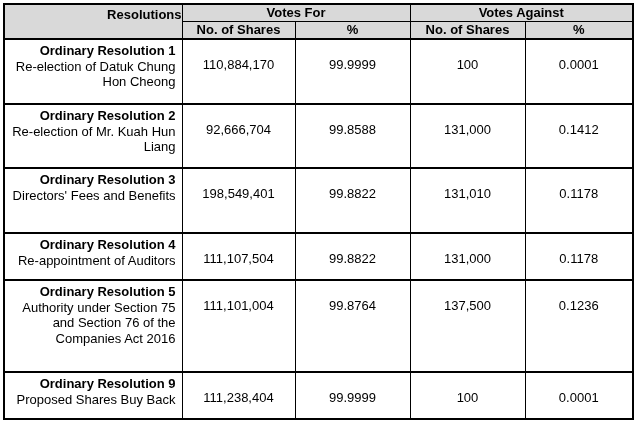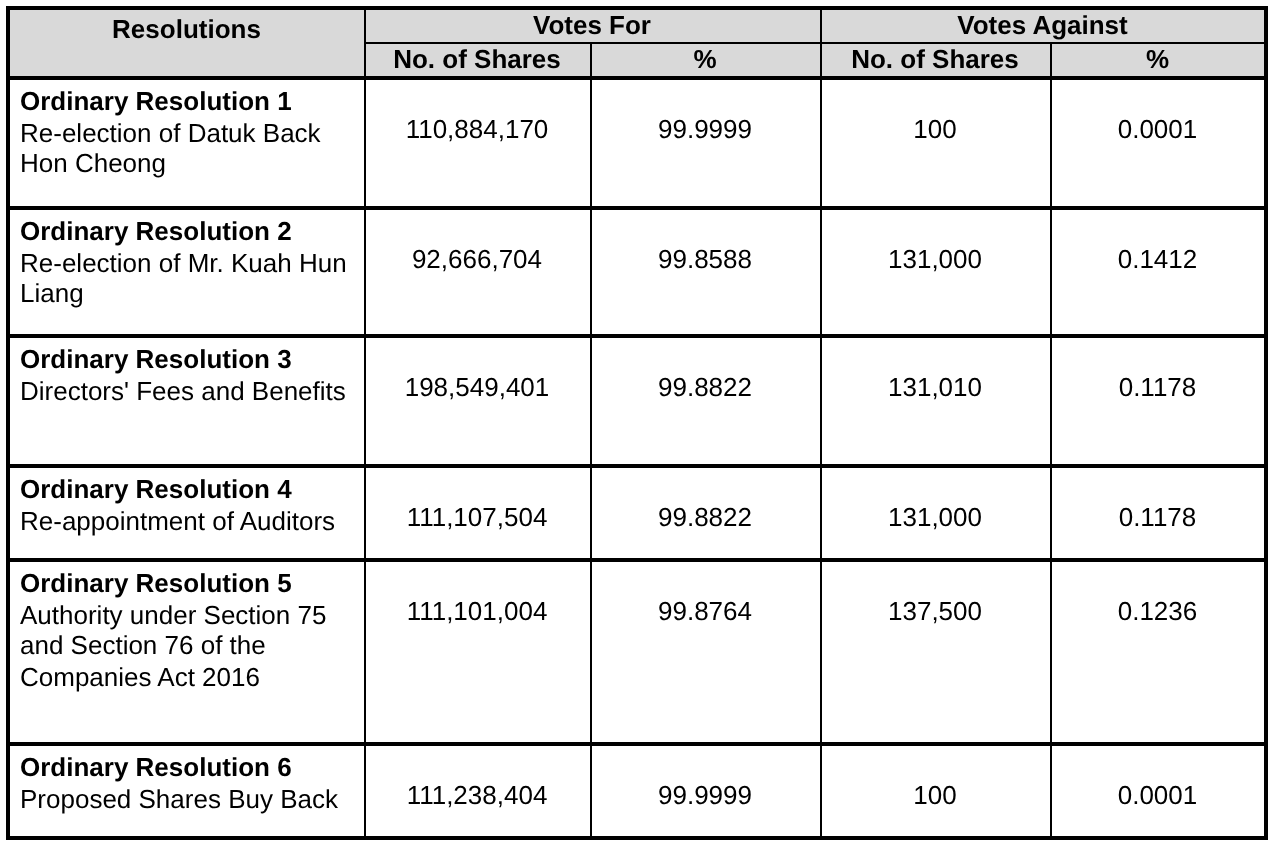--- a/index.html
+++ b/index.html
@@ -26,33 +26,35 @@
   }
   col.c-res{width:178px;}
   col.c-shares1{width:113px;}
   col.c-pct1{width:115px;}
   col.c-shares2{width:115px;}
   col.c-pct2{width:108px;}
 
   th,td{
     border:1px solid var(--border-color);
     padding:0;
+    text-align:right;
   }
   thead th{
     background:var(--header-bg);
     font-weight:bold;
     text-align:center;
     vertical-align:middle;
     font-size:13px;
   }
   thead tr.hrow1{height:17px;}
   thead tr.hrow2{height:18px;margin-left:16px;}
   th.res-head{
     vertical-align:top;
     padding-top:2px;
+    text-align:right;
   }
   
   tbody td{border-top:2px solid var(--border-color);}
   tbody tr:nth-child(1){height:65px;}
   tbody tr:nth-child(2){height:64px;}
   tbody tr:nth-child(3){height:65px;}
   tbody tr:nth-child(4){height:47px;}
   tbody tr:nth-child(5){height:92px;}
   tbody tr:nth-child(6){height:47px;}
 
@@ -91,21 +93,21 @@
         <th>No. of Shares</th>
         <th>%</th>
         <th>No. of Shares</th>
         <th>%</th>
       </tr>
     </thead>
     <tbody>
       <tr>
         <td class="res">
           <div class="res-title">Ordinary Resolution 1</div>
-          <div class="res-desc">Re-election of Datuk Back Hon Cheong</div>
+          <div class="res-desc">Re-election of Datuk Chung Hon Cheong</div>
         </td>
         <td class="num">110,884,170</td>
         <td class="num">99.9999</td>
         <td class="num">100</td>
         <td class="num">0.0001</td>
       </tr>
       <tr>
         <td class="res">
           <div class="res-title">Ordinary Resolution 2</div>
           <div class="res-desc">Re-election of Mr. Kuah Hun Liang</div>
@@ -140,21 +142,21 @@
           <div class="res-title">Ordinary Resolution 5</div>
           <div class="res-desc">Authority under Section 75 and Section 76 of the Companies Act 2016</div>
         </td>
         <td class="num">111,101,004</td>
         <td class="num">99.8764</td>
         <td class="num">137,500</td>
         <td class="num">0.1236</td>
       </tr>
       <tr>
         <td class="res">
-          <div class="res-title">Ordinary Resolution 6</div>
+          <div class="res-title">Ordinary Resolution 9</div>
           <div class="res-desc">Proposed Shares Buy Back</div>
         </td>
         <td class="num">111,238,404</td>
         <td class="num">99.9999</td>
         <td class="num">100</td>
         <td class="num">0.0001</td>
       </tr>
     </tbody>
   </table>
 </div>

